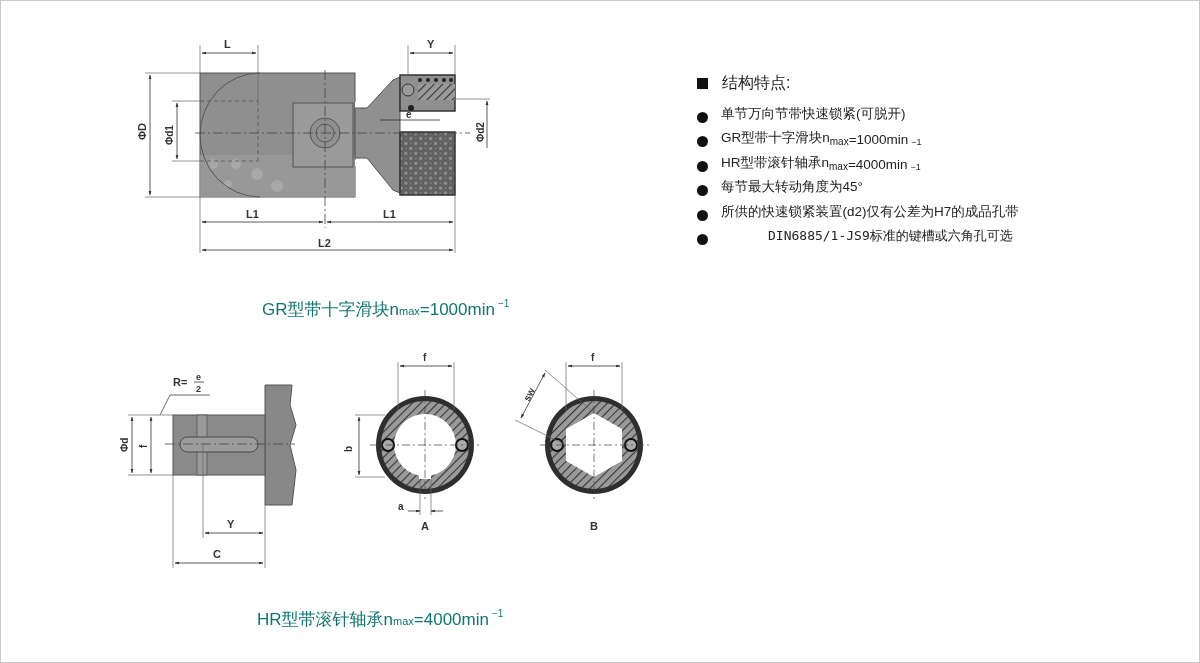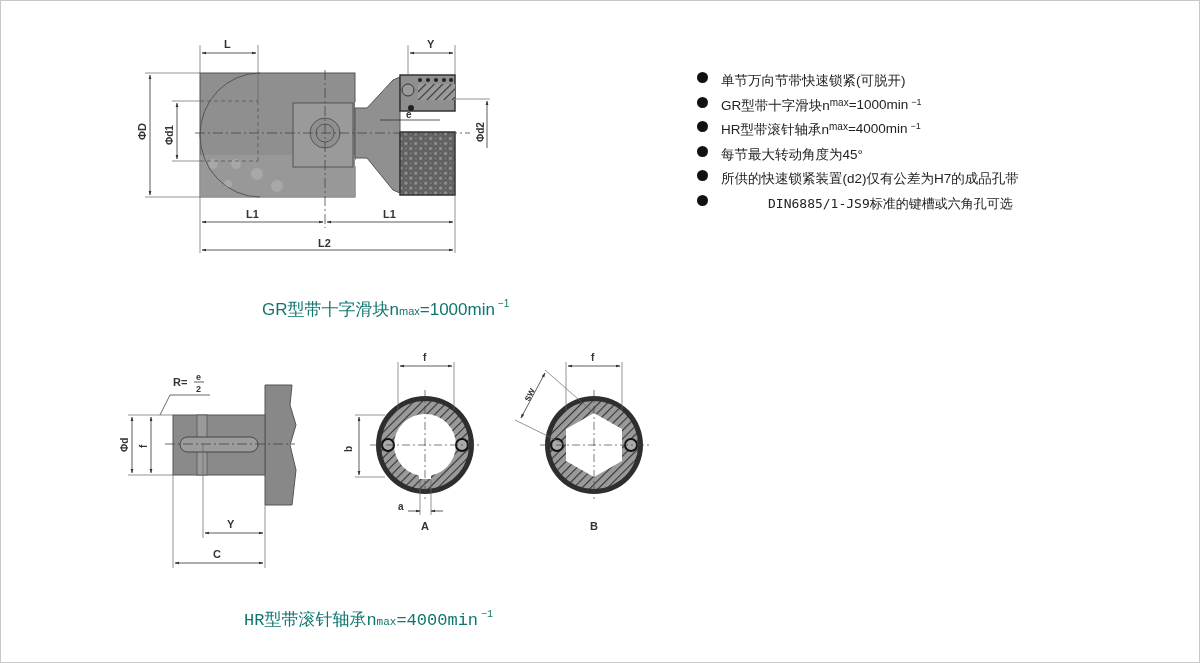--- a/index.html
+++ b/index.html
@@ -6,21 +6,21 @@
     html, body { width: 1200px; height: 663px; background: #ffffff; overflow: hidden; }
     body { position: relative; font-family: "Liberation Sans", "DejaVu Sans", sans-serif; color: #222; }
     .frame { position: absolute; left: 0; top: 0; width: 1200px; height: 663px; border: 1px solid #c8c8c8; }
     .drawing { position: absolute; left: 0; top: 0; }
     .caption { position: absolute; font-size: 17px; color: #0f766e; white-space: nowrap; }
     .caption .sub { font-size: 11px; }
     .caption .sup { font-size: 10px; vertical-align: 8px; margin-left: 3px; }
     .features { position: absolute; left: 695px; top: 72px; width: 420px; }
     .feat-title { display: flex; align-items: center; font-size: 16px; color: #222; height: 22px; margin-bottom: 4px; }
     .square { display: inline-block; width: 11px; height: 11px; background: #111; margin-right: 14px; margin-left: 2px; }
-    .feat-item { display: flex; align-items: flex-start; font-size: 13.5px; color: #222; height: 24.5px; white-space: nowrap; }
+    .feat-item { display: flex; align-items: flex-end; font-size: 13.5px; color: #222; height: 24.5px; white-space: nowrap; }
     .dot { display: inline-block; width: 11px; height: 11px; border-radius: 50%; background: #111; margin-right: 13px; margin-left: 2px; flex: none; }
     .feat-item .sub { font-size: 10px; vertical-align: -2px; }
     .feat-item .sup { font-size: 9px; vertical-align: 7px; margin-left: 3px; }
     .mono { font-family: "DejaVu Sans Mono", "Liberation Mono", monospace; font-size: 13px; margin-left: 47px; }
     svg text { font-family: "Liberation Sans", sans-serif; font-weight: bold; fill: #333; }
   </style>
 </head>
 <body>
 
 <div class="frame"></div>
@@ -192,25 +192,29 @@
     <line x1="545" y1="373" x2="521" y2="418" stroke="#333" stroke-width="0.8" marker-start="url(#arr)" marker-end="url(#arr)"></line>
     <text x="0" y="0" font-size="10" transform="translate(529 402) rotate(-62)">sw</text>
     <text x="590" y="530" font-size="11">B</text>
   </g>
 </svg>
 
 <div class="caption" style="left:262px; top:298px;">
   <span>GR型带十字滑块n</span><span class="sub">max</span><span>=1000min</span><span class="sup">−1</span>
 </div>
 
-<div class="caption" style="left:244px; top:608px;font-family:Liberation Mono, monospace;">
+<div class="caption" style="left:257px; top:608px;">
   <span>HR型带滚针轴承n</span><span class="sub">max</span><span>=4000min</span><span class="sup">−1</span>
 </div>
 
 <div class="features">
+  <div class="feat-title">
+    <span class="square"></span>
+    <span>结构特点:</span>
+  </div>
   <div class="feat-item">
     <span class="dot"></span>
     <span>单节万向节带快速锁紧(可脱开)</span>
   </div>
   <div class="feat-item">
     <span class="dot"></span>
     <span>GR型带十字滑块n</span>
       <span class="sub">max</span>
       <span>=1000min</span>
       <span class="sup">−1</span>

